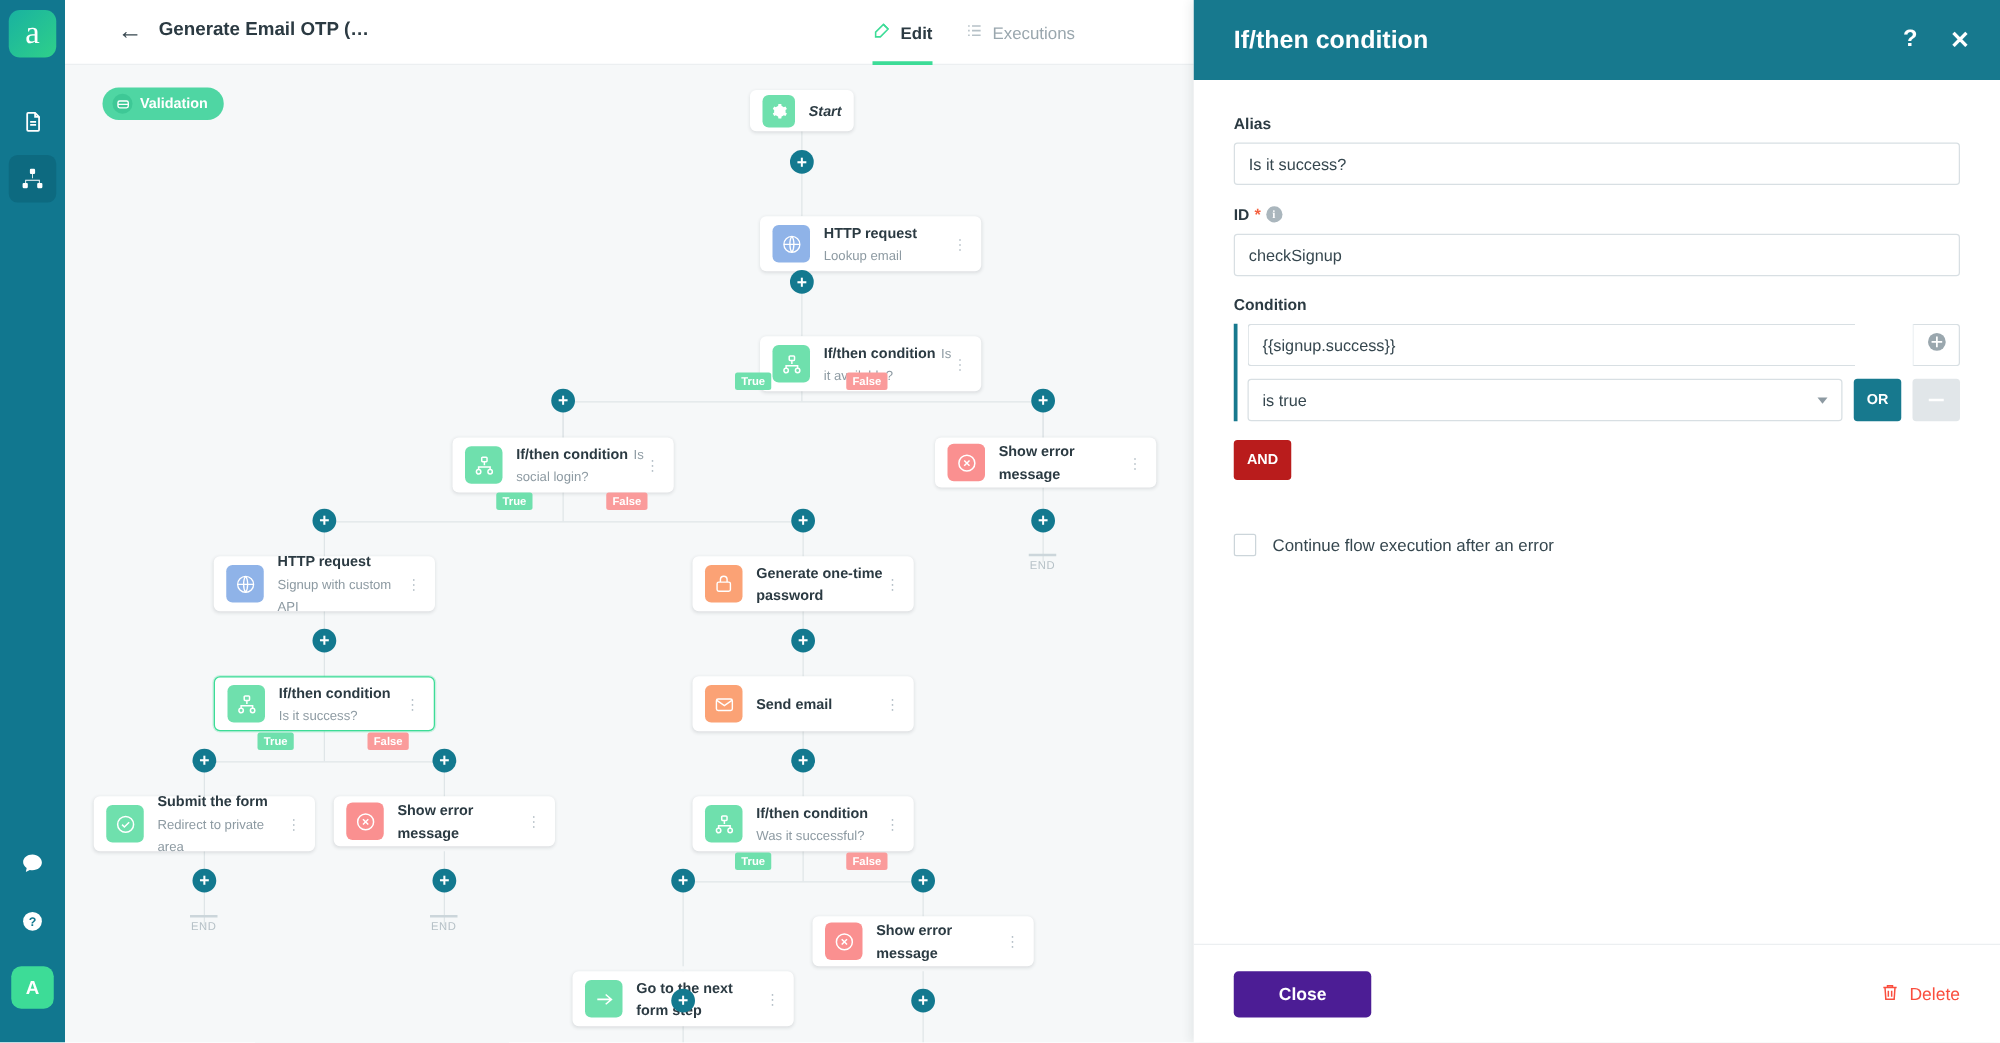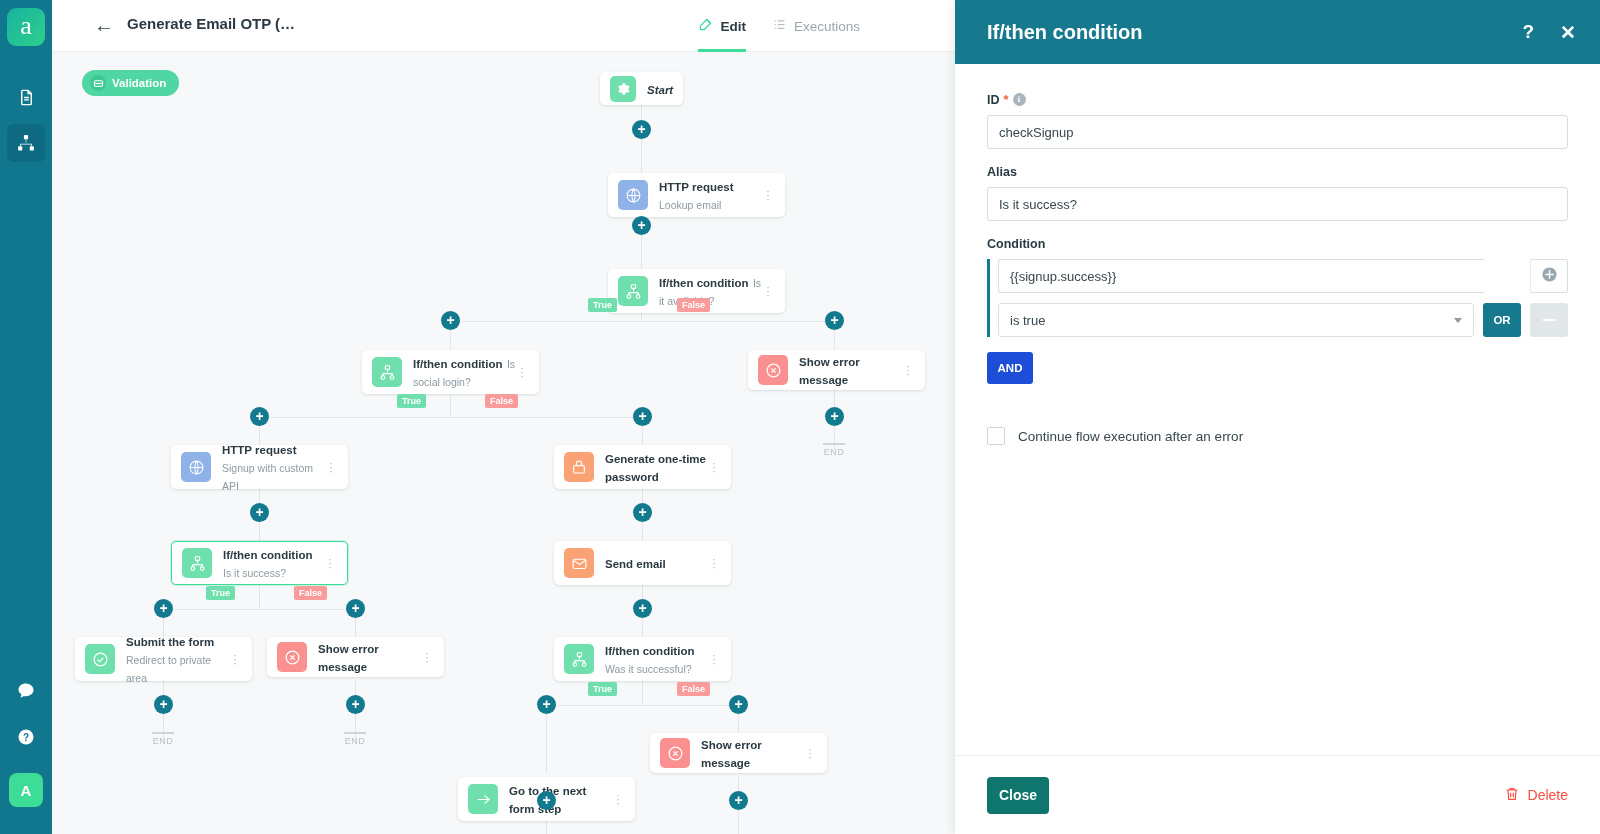--- a/index.html
+++ b/index.html
@@ -185,39 +185,39 @@
     border-radius: 3px; font-size: 11.5px; font-weight: bold; cursor: pointer;
     font-family: "Liberation Sans", sans-serif;
   }
   .minusbtn {
     width: 38px; height: 34px; background: #e1e6e9; border: none;
     border-radius: 3px; cursor: default; display:flex;
     align-items:center; justify-content:center;
   }
   .minusbtn i { display:block; width:12px; height:2px; background:#fff; }
   .andbtn {
-    margin-top: 15px; width: 46px; height: 32px; background: #1d4ed8;
+    margin-top: 15px; width: 46px; height: 32px; background: #b91c1c;
     color: #fff; border: none; border-radius: 3px; font-size: 11.5px;
     font-weight: bold; cursor: pointer; font-family: "Liberation Sans", sans-serif;
   }
   .chkrow { display: flex; align-items: center; gap: 13px; margin-top: 43px; }
   .chkbox {
     width: 18px; height: 18px; border: 1px solid #ccd5da; border-radius: 2px;
     background: #fff; cursor: pointer; flex: 0 0 18px;
   }
   .chklabel { font-size: 13.5px; color: #36474f; }
 
   .panel-foot {
     position: absolute; left: 0; bottom: 0; width: 645px; height: 79px;
     border-top: 1px solid #eceff1; display: flex; align-items: center;
     padding: 0 32px;
   }
   .close-btn {
-    background: #0f766e; color: #fff; border: none; border-radius: 4px;
-    height: 37px; padding: 0 12px; font-size: 14px; font-weight: bold;
+    background: #4c1d95; color: #fff; border: none; border-radius: 4px;
+    height: 37px; padding: 0 36px; font-size: 14px; font-weight: bold;
     cursor: pointer; font-family: "Liberation Sans", sans-serif;
   }
   .del-btn {
     margin-left: auto; color: #fa4e3e; font-size: 14px; cursor: pointer;
     display: flex; align-items: center; gap: 8px;
   }
 </style>
 </head>
 <body>
 
@@ -609,32 +609,32 @@
     <div class="panel-head">
       <div class="panel-title">If/then condition</div>
       <div class="ico-btn">?</div>
       <div class="ico-btn">✕</div>
     </div>
 
     <div class="panel-body">
 
       <div class="fld">
         <div class="fld-label">
+          <span>Alias</span>
+        </div>
+        <input class="txtin" type="text" value="Is it success?" style="">
+      </div>
+
+      <div class="fld">
+        <div class="fld-label">
           <span>ID</span>
           <span class="req">*</span>
           <span class="info-i">i</span>
         </div>
         <input class="txtin" type="text" value="checkSignup" style="">
-      </div>
-
-      <div class="fld">
-        <div class="fld-label">
-          <span>Alias</span>
-        </div>
-        <input class="txtin" type="text" value="Is it success?" style="">
       </div>
 
       <div class="fld-label" style="margin-top:6px;">Condition</div>
 
       <div class="cond-wrap">
         <div class="cond-row1">
           <input class="txtin" type="text" value="{{signup.success}}" style="">
           <div class="addbtn">
             <span>
               <svg width="17" height="17" viewBox="0 0 24 24" fill="#9aa7ae">

